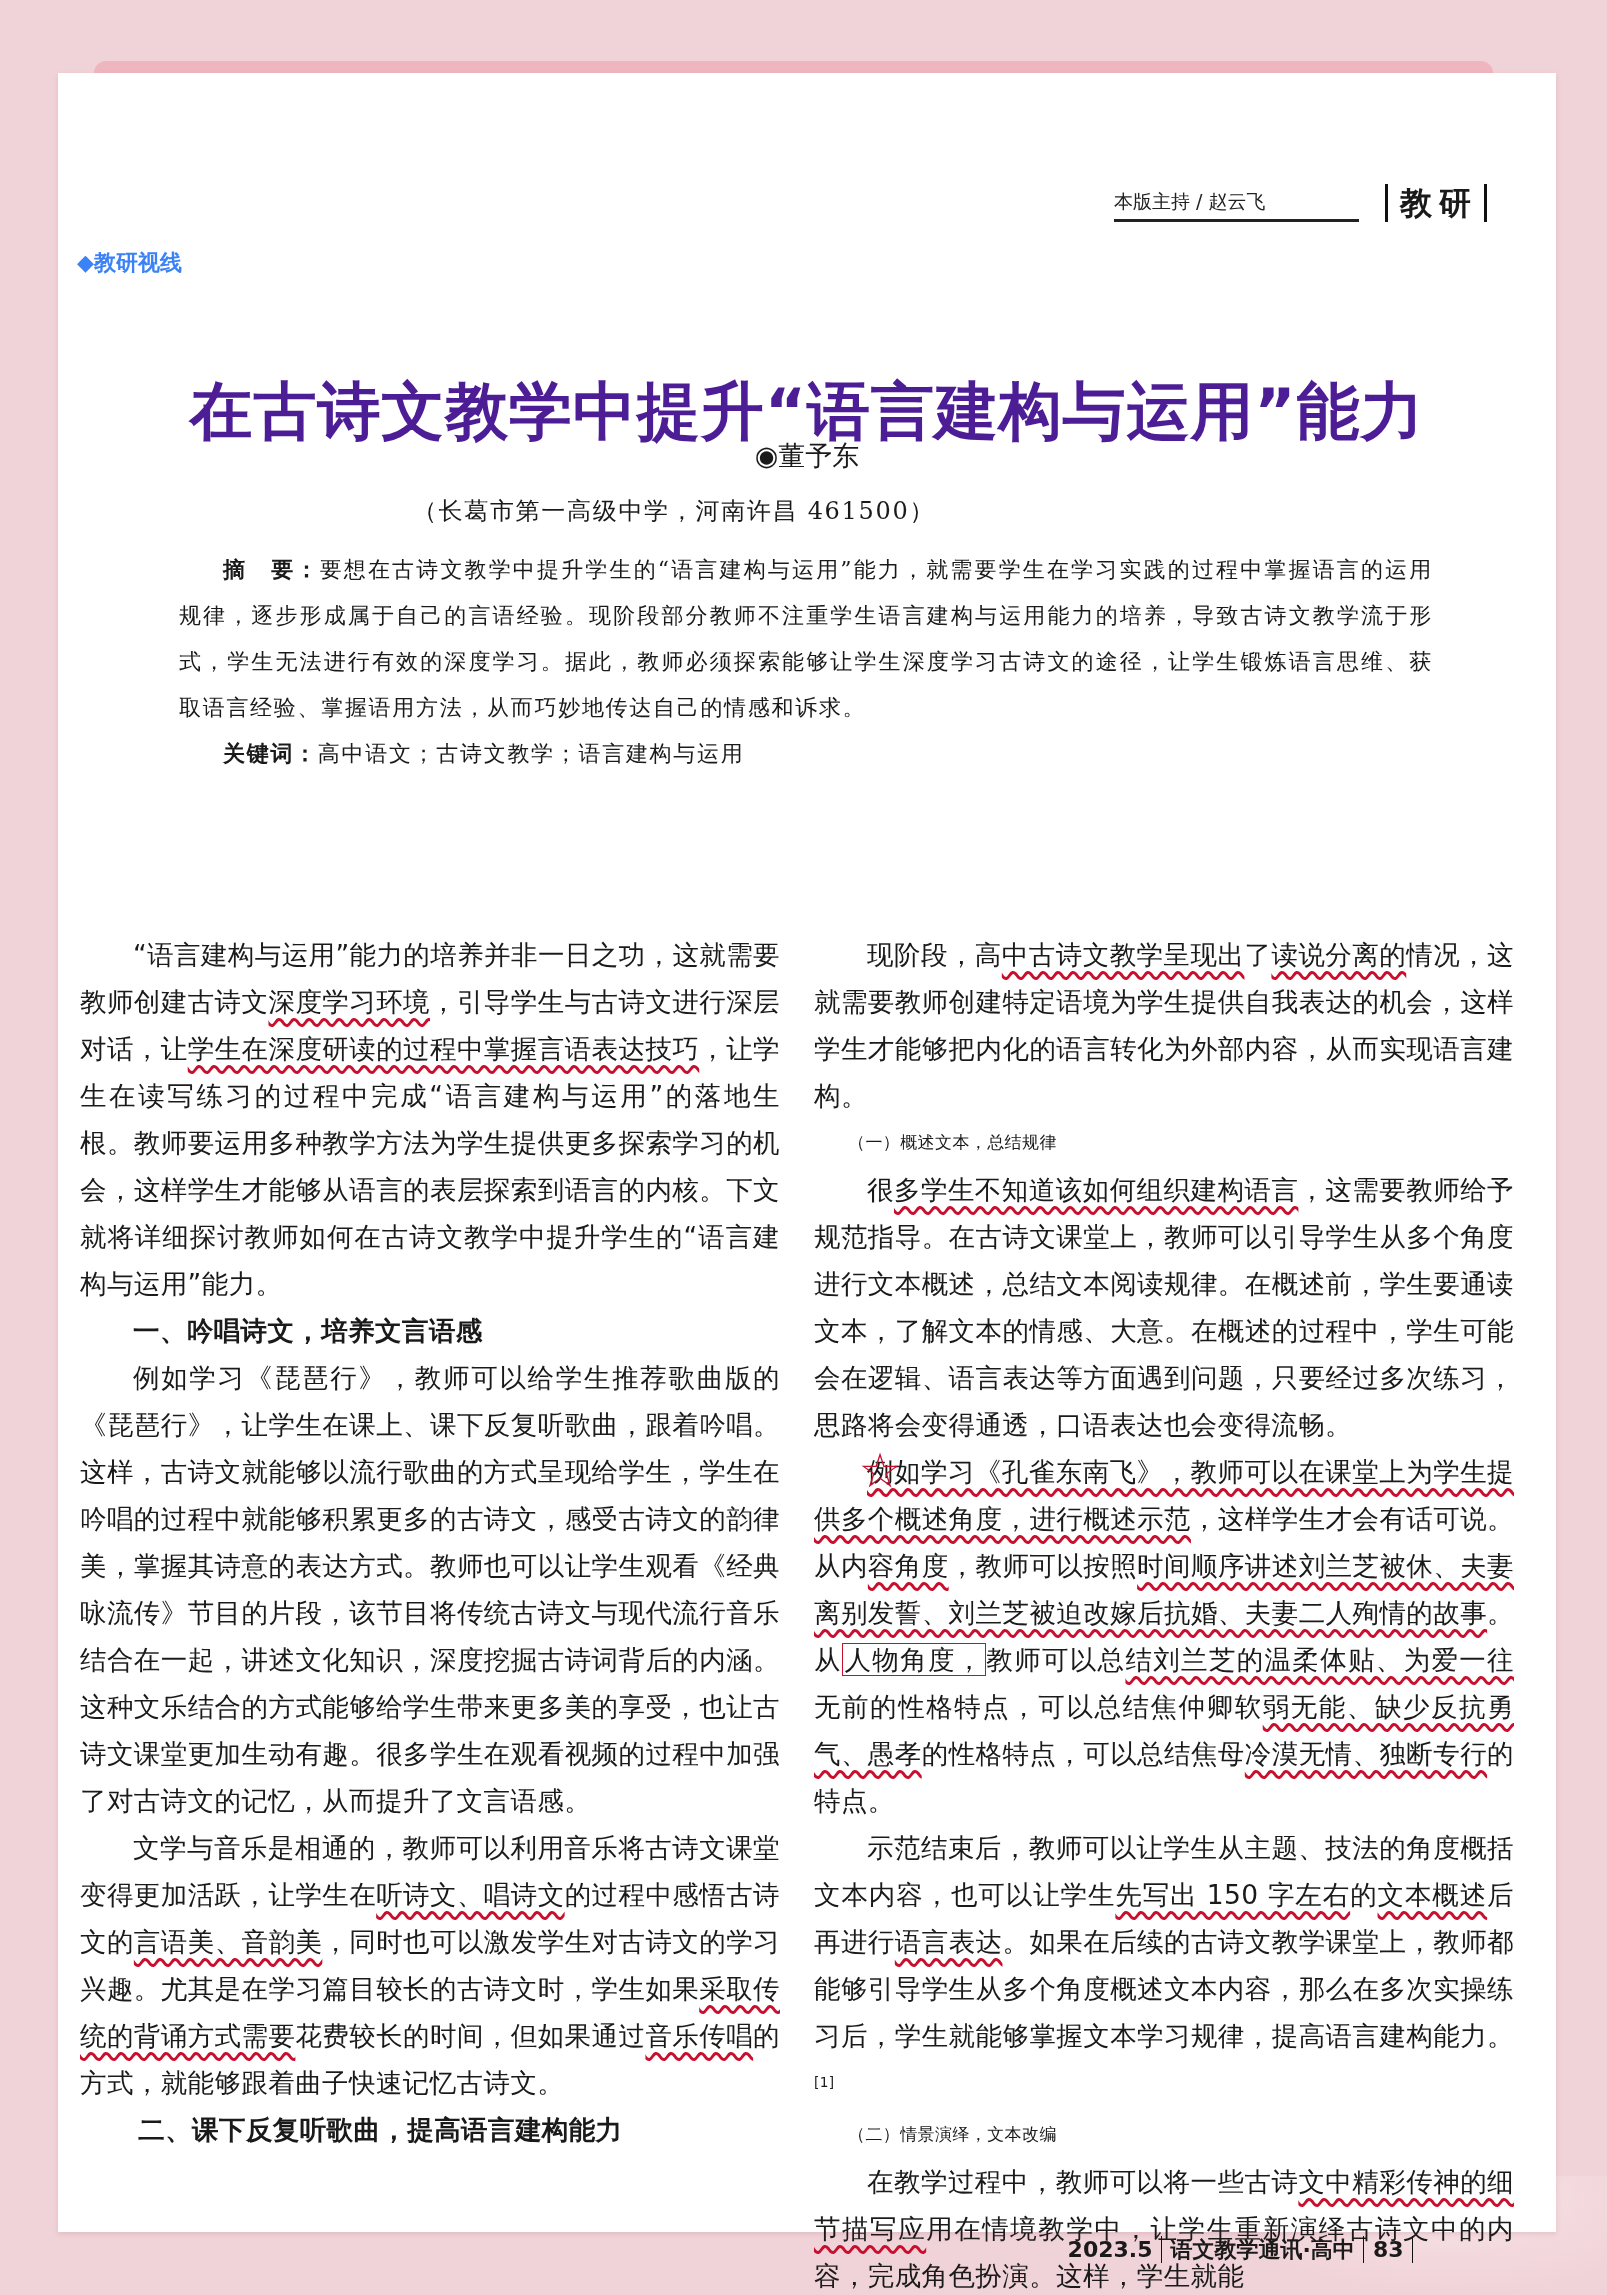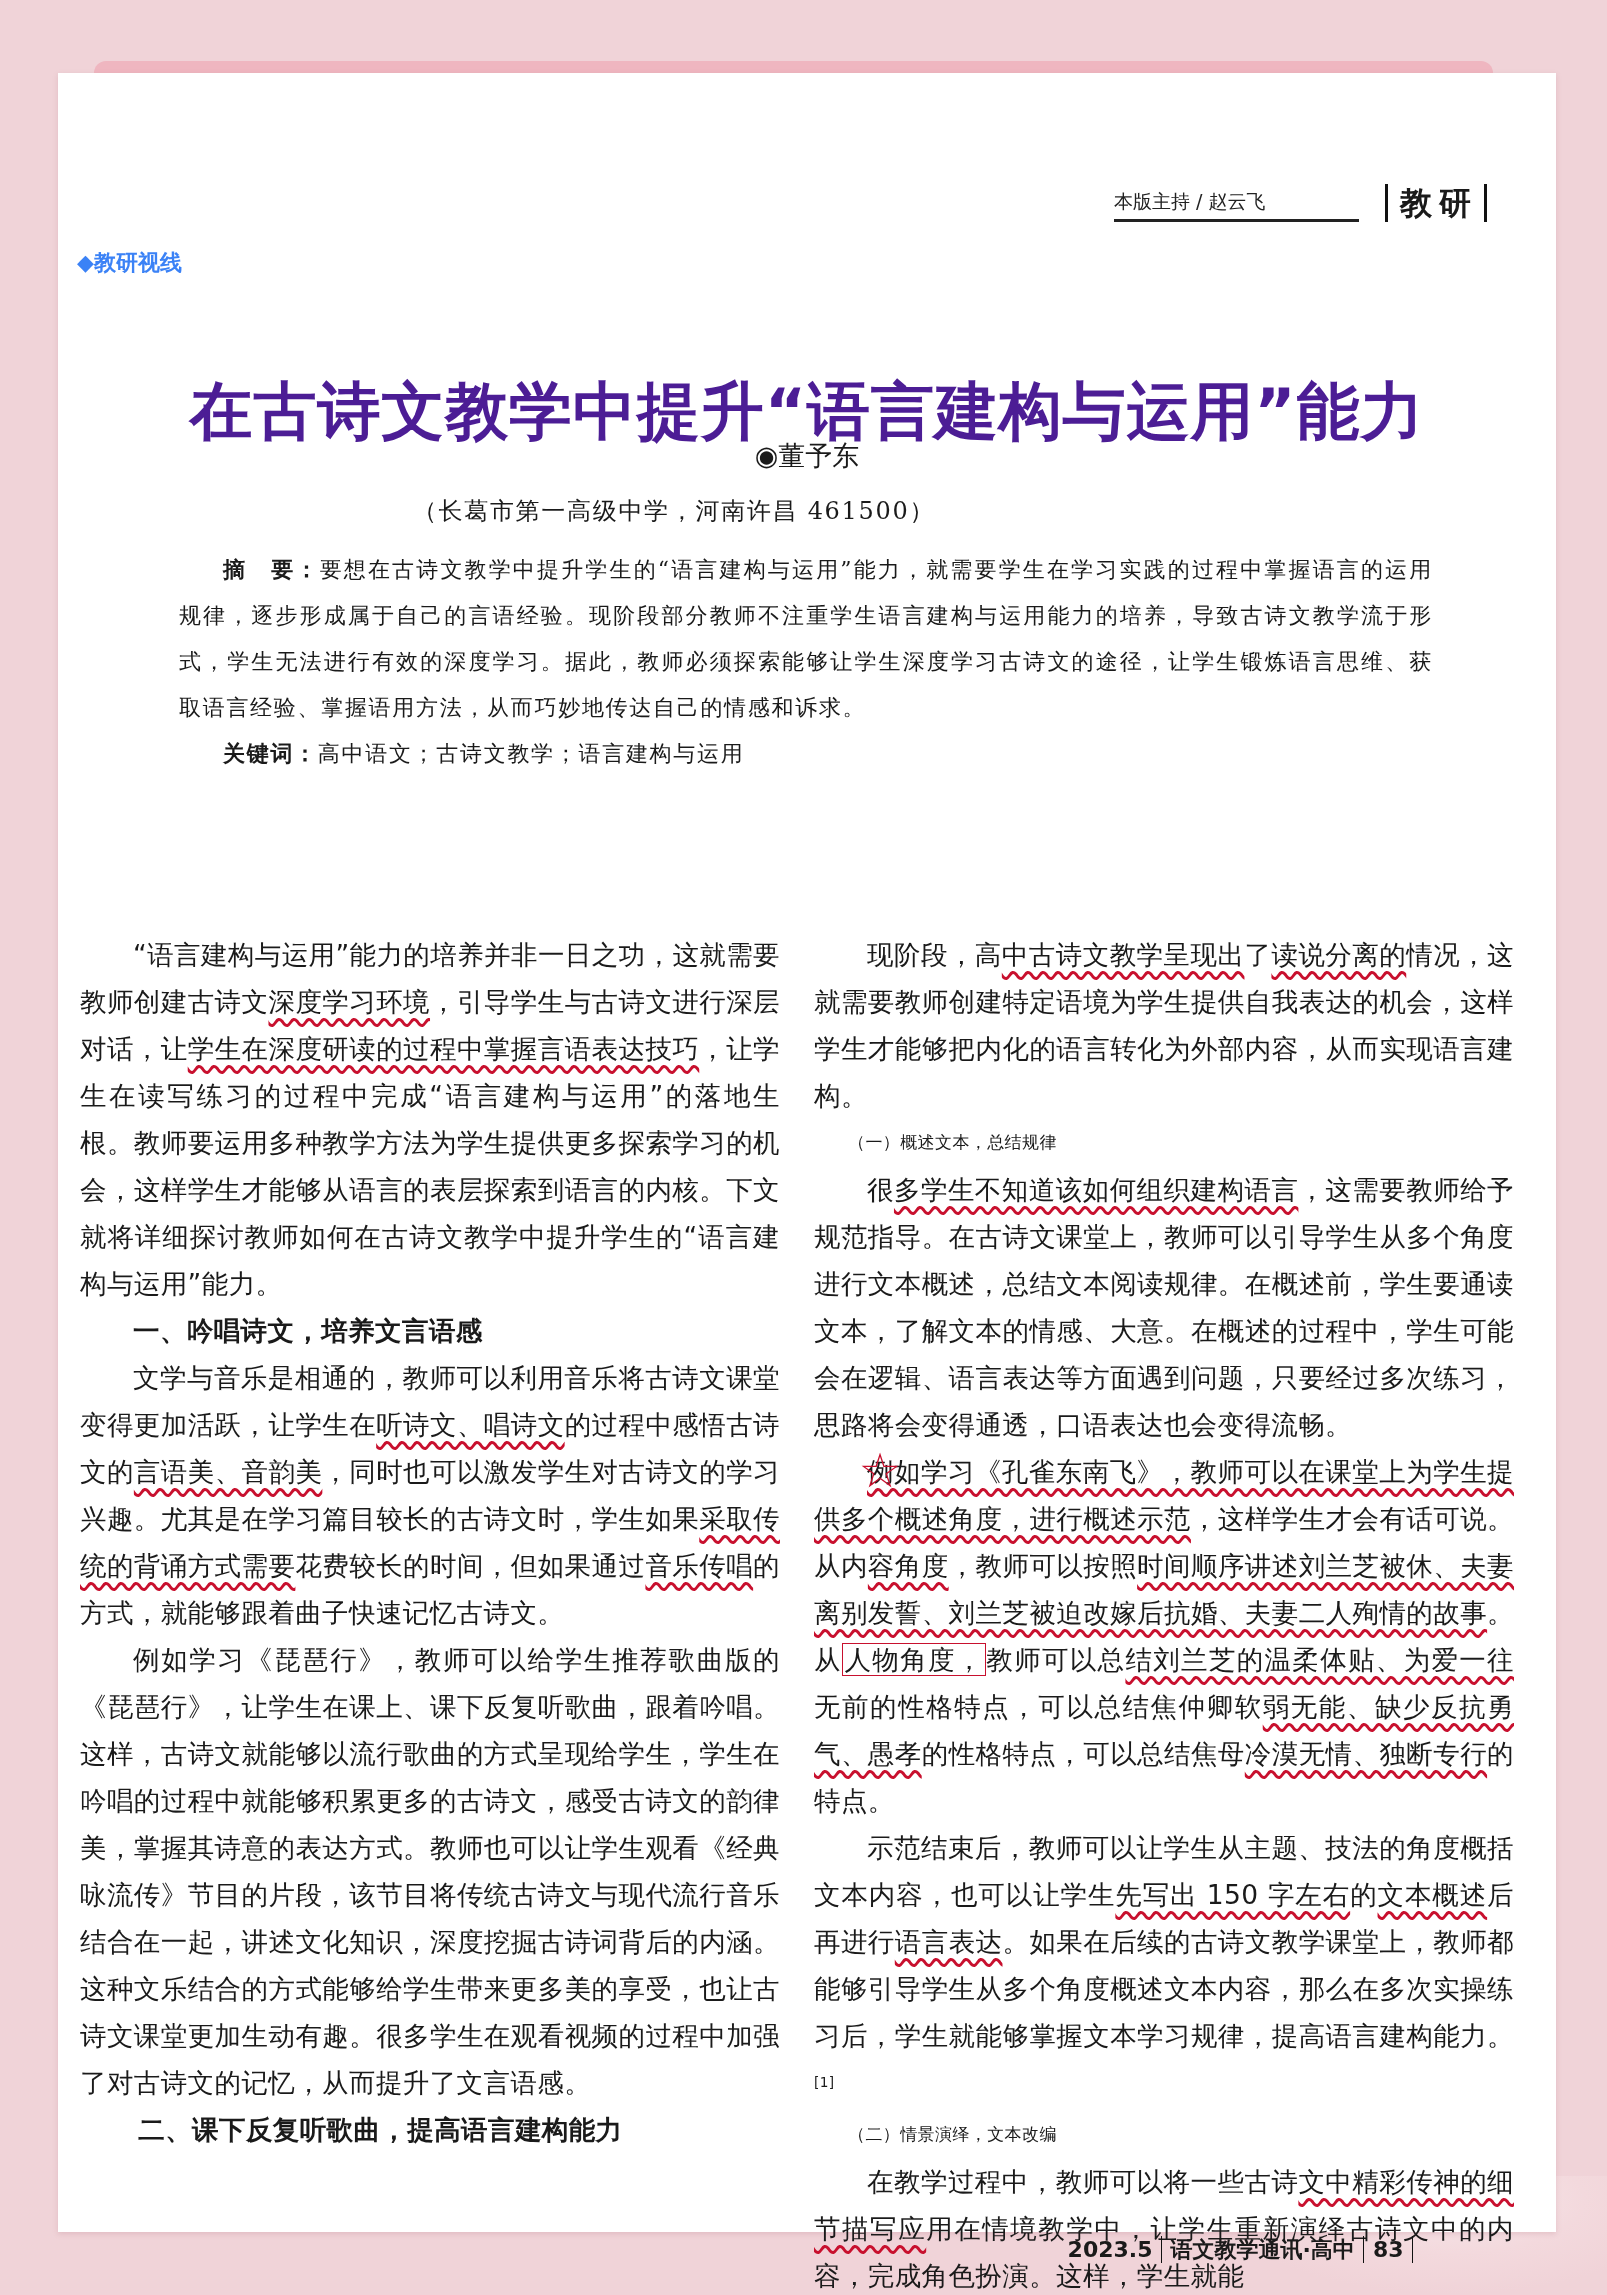--- a/index.html
+++ b/index.html
@@ -102,22 +102,22 @@
   <div class="affil">（长葛市第一高级中学，河南许昌 461500）</div>
 
   <div class="abstract">
     <p><span class="label">摘　要：</span><span>要想在古诗文教学中提升学生的“语言建构与运用”能力，就需要学生在学习实践的过程中掌握语言的运用规律，逐步形成属于自己的言语经验。现阶段部分教师不注重学生语言建构与运用能力的培养，导致古诗文教学流于形式，学生无法进行有效的深度学习。据此，教师必须探索能够让学生深度学习古诗文的途径，让学生锻炼语言思维、获取语言经验、掌握语用方法，从而巧妙地传达自己的情感和诉求。</span></p>
     <p class="keywords"><span class="label">关键词：</span><span>高中语文；古诗文教学；语言建构与运用</span></p>
   </div>
 
   <div class="col left">
     <p><span>“语言建构与运用”能力的培养并非一日之功，这就需要教师创建古诗文</span><span class="mark">深度学习环境</span><span>，引导学生与古诗文进行深层对话，让</span><span class="mark">学生在深度研读的过程中掌握言语表达技巧</span><span>，让学生在读写练习的过程中完成“语言建构与运用”的落地生根。教师要运用多种教学方法为学生提供更多探索学习的机会，这样学生才能够从语言的表层探索到语言的内核。下文就将详细探讨教师如何在古诗文教学中提升学生的“语言建构与运用”能力。</span></p>
     <h3>一、吟唱诗文，培养文言语感</h3>
+    <p>例如学习《琵琶行》，教师可以给学生推荐歌曲版的《琵琶行》，让学生在课上、课下反复听歌曲，跟着吟唱。这样，古诗文就能够以流行歌曲的方式呈现给学生，学生在吟唱的过程中就能够积累更多的古诗文，感受古诗文的韵律美，掌握其诗意的表达方式。教师也可以让学生观看《经典咏流传》节目的片段，该节目将传统古诗文与现代流行音乐结合在一起，讲述文化知识，深度挖掘古诗词背后的内涵。这种文乐结合的方式能够给学生带来更多美的享受，也让古诗文课堂更加生动有趣。很多学生在观看视频的过程中加强了对古诗文的记忆，从而提升了文言语感。</p>
     <p><span>文学与音乐是相通的，教师可以利用音乐将古诗文课堂变得更加活跃，让学生在</span><span class="mark">听诗文、唱诗文</span><span>的过程中感悟古诗文的</span><span class="mark">言语美、音韵美</span><span>，同时也可以激发学生对古诗文的学习兴趣。尤其是在学习篇目较长的古诗文时，学生如果</span><span class="mark">采取传统的背诵方式需要</span><span>花费较长的时间，但如果通过</span><span class="mark">音乐传唱</span><span>的方式，就能够跟着曲子快速记忆古诗文。</span></p>
-    <p>例如学习《琵琶行》，教师可以给学生推荐歌曲版的《琵琶行》，让学生在课上、课下反复听歌曲，跟着吟唱。这样，古诗文就能够以流行歌曲的方式呈现给学生，学生在吟唱的过程中就能够积累更多的古诗文，感受古诗文的韵律美，掌握其诗意的表达方式。教师也可以让学生观看《经典咏流传》节目的片段，该节目将传统古诗文与现代流行音乐结合在一起，讲述文化知识，深度挖掘古诗词背后的内涵。这种文乐结合的方式能够给学生带来更多美的享受，也让古诗文课堂更加生动有趣。很多学生在观看视频的过程中加强了对古诗文的记忆，从而提升了文言语感。</p>
     <h3 style="text-indent:2.2em">二、课下反复听歌曲，提高语言建构能力</h3>
   </div>
 
   <div class="col right">
     <p><span>现阶段，高</span><span class="mark">中古诗文教学呈现出</span><span>了</span><span class="mark">读说分离的</span><span>情况，这就需要教师创建特定语境为学生提供自我表达的机会，这样学生才能够把内化的语言转化为外部内容，从而实现语言建构。</span></p>
     <h4>（一）概述文本，总结规律</h4>
     <p><span>很</span><span class="mark">多学生不知道该如何组织建构语言</span><span>，这需要教师给予规范指导。在古诗文课堂上，教师可以引导学生从多个角度进行文本概述，总结文本阅读规律。在概述前，学生要通读文本，了解文本的情感、大意。在概述的过程中，学生可能会在逻辑、语言表达等方面遇到问题，只要经过多次练习，思路将会变得通透，口语表达也会变得流畅。</span></p>
     <p style="position:relative"><span class="star" style="left:-8.5px;top:-1.7px;">☆</span><span class="mark">例如学习《孔雀东南飞》，教师可以在课堂上为学生提供多个概述角度，进行概述示范</span><span>，这样学生才会有话可说。从内</span><span class="mark">容角度</span><span>，教师可以按照</span><span class="mark">时间顺序讲述刘兰芝被休、夫妻离别发誓、刘兰芝被迫改嫁后抗婚、夫妻二人殉情的故事</span><span>。从</span><span class="boxed">人物角度，</span><span>教师可以总</span><span class="mark">结刘兰芝的温柔体贴、为爱一往</span><span>无前的性格特点，可以总结焦仲卿软</span><span class="mark">弱无能、缺少反抗勇气、愚孝</span><span>的性格特点，可以总结焦母</span><span class="mark">冷漠无情、独断专行</span><span>的特点。</span></p>
     <p><span>示范结束后，教师可以让学生从主题、技法的角度概括文本内容，也可以让学生</span><span class="mark">先写出 150 字左右</span><span>的</span><span class="mark">文本概述</span><span>后再进行</span><span class="mark">语言表达</span><span>。如果在后续的古诗文教学课堂上，教师都能够引导学生从多个角度概述文本内容，那么在多次实操练习后，学生就能够掌握文本学习规律，提高语言建构能力。</span><sup>[1]</sup></p>
     <h4>（二）情景演绎，文本改编</h4>

